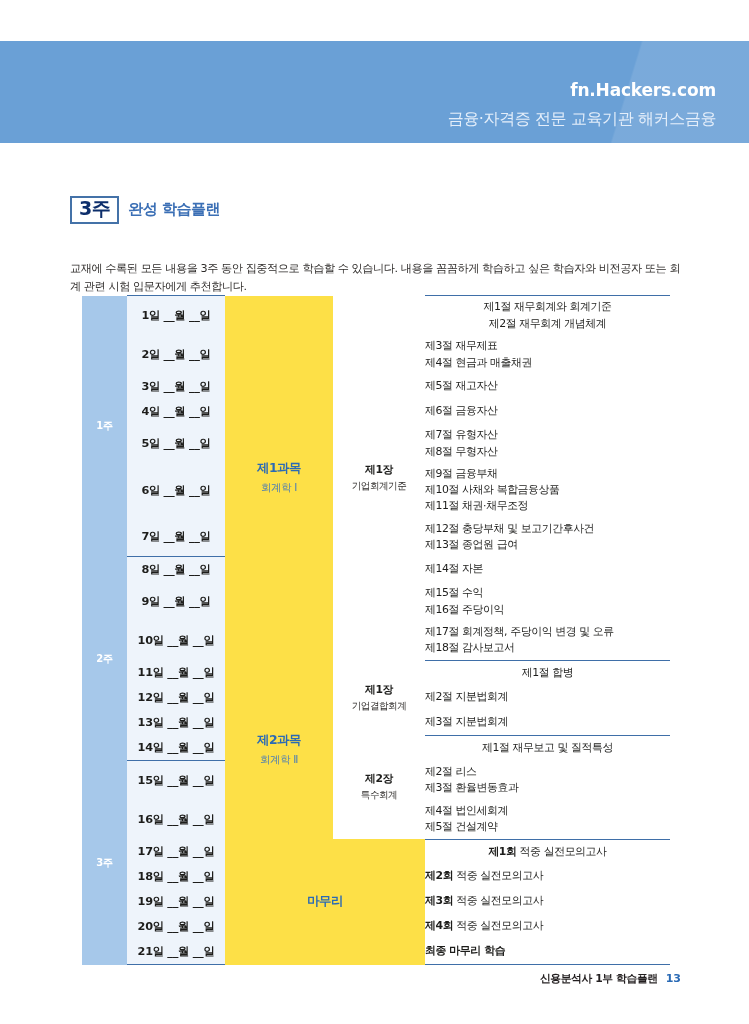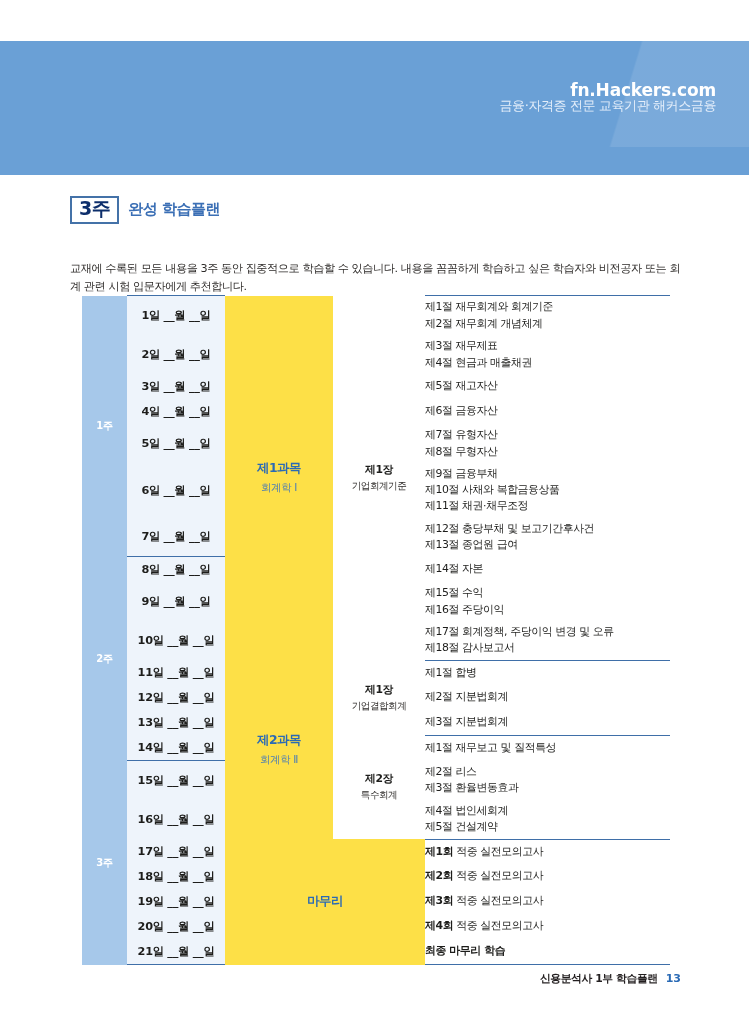--- a/index.html
+++ b/index.html
@@ -15,21 +15,21 @@
     color: #231f20;
     overflow: hidden;
   }
 
   
   .header-band {
     position: absolute;
     left: 0;
     top: 41px;
     width: 749px;
-    height: 134px;
+    height: 102px;
     background: #6aa0d6;
     overflow: hidden;
   }
   .header-wedge {
     position: absolute;
     right: 0;
     top: 0;
     width: 180px;
     height: 106px;
     background: linear-gradient(107deg, rgba(255,255,255,0.00) 0%, rgba(255,255,255,0.00) 34%, rgba(255,255,255,0.11) 35%, rgba(255,255,255,0.11) 100%);
@@ -42,24 +42,24 @@
     line-height: 1.0;
   }
   .brand-main {
     font-size: 17px;
     font-weight: bold;
     color: #ffffff;
     letter-spacing: -0.2px;
     display: block;
   }
   .brand-sub {
-    font-size: 13px;
+    font-size: 16px;
     color: #e4eefa;
     display: block;
-    margin-top: 0;
+    margin-top: 12px;
     letter-spacing: -0.4px;
   }
 
   
   .title-row {
     position: absolute;
     left: 70px;
     top: 196px;
     display: flex;
     align-items: center;
@@ -191,21 +191,21 @@
   
   .cont-cell {
     background: #ffffff;
     font-size: 10.9px;
     line-height: 1.48;
     color: #1d1d1b;
     letter-spacing: -0.4px;
     padding: 6px 4px 6px 9px;
     border-top: 0.8px solid #9dbedd;
   }
-  .cont-cell.section-top { border-top: 1.4px solid #3f6fa8; }
+  .cont-cell.section-top { border-top: 1.4px solid #3f6fa8; text-align: center; }
   .cont-cell.last-row    { border-bottom: 1.4px solid #3f6fa8; }
   .cont-line { display: block; white-space: nowrap; }
   .cont-cell .lead { font-weight: bold; }
 
   
   .footer {
     position: absolute;
     right: 68px;
     top: 972px;
     display: flex;

